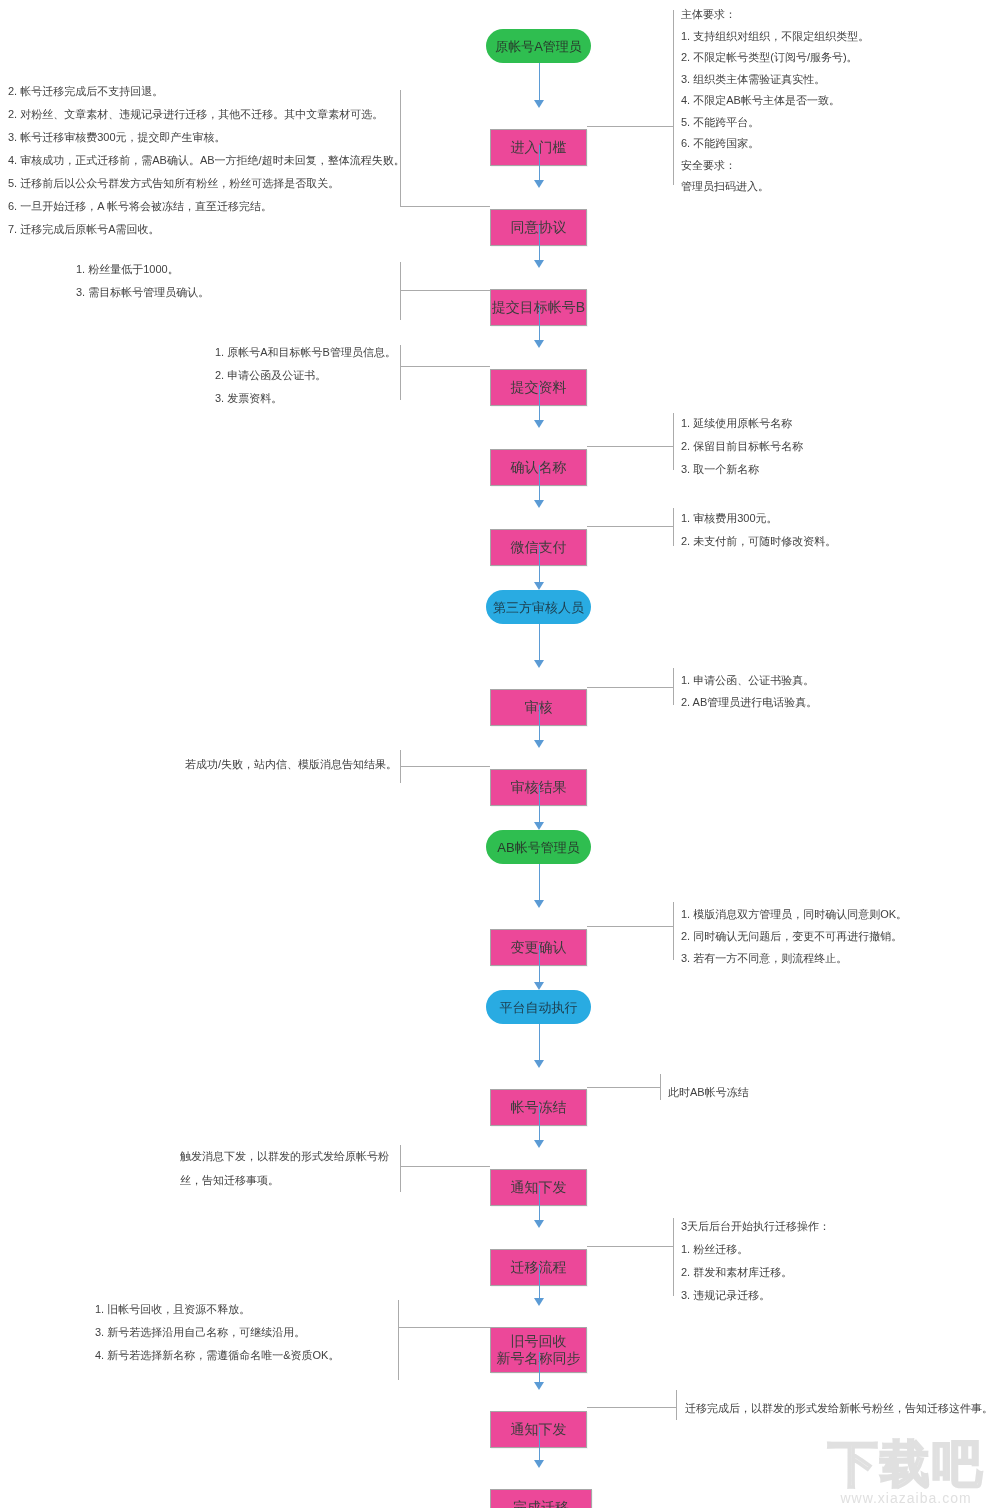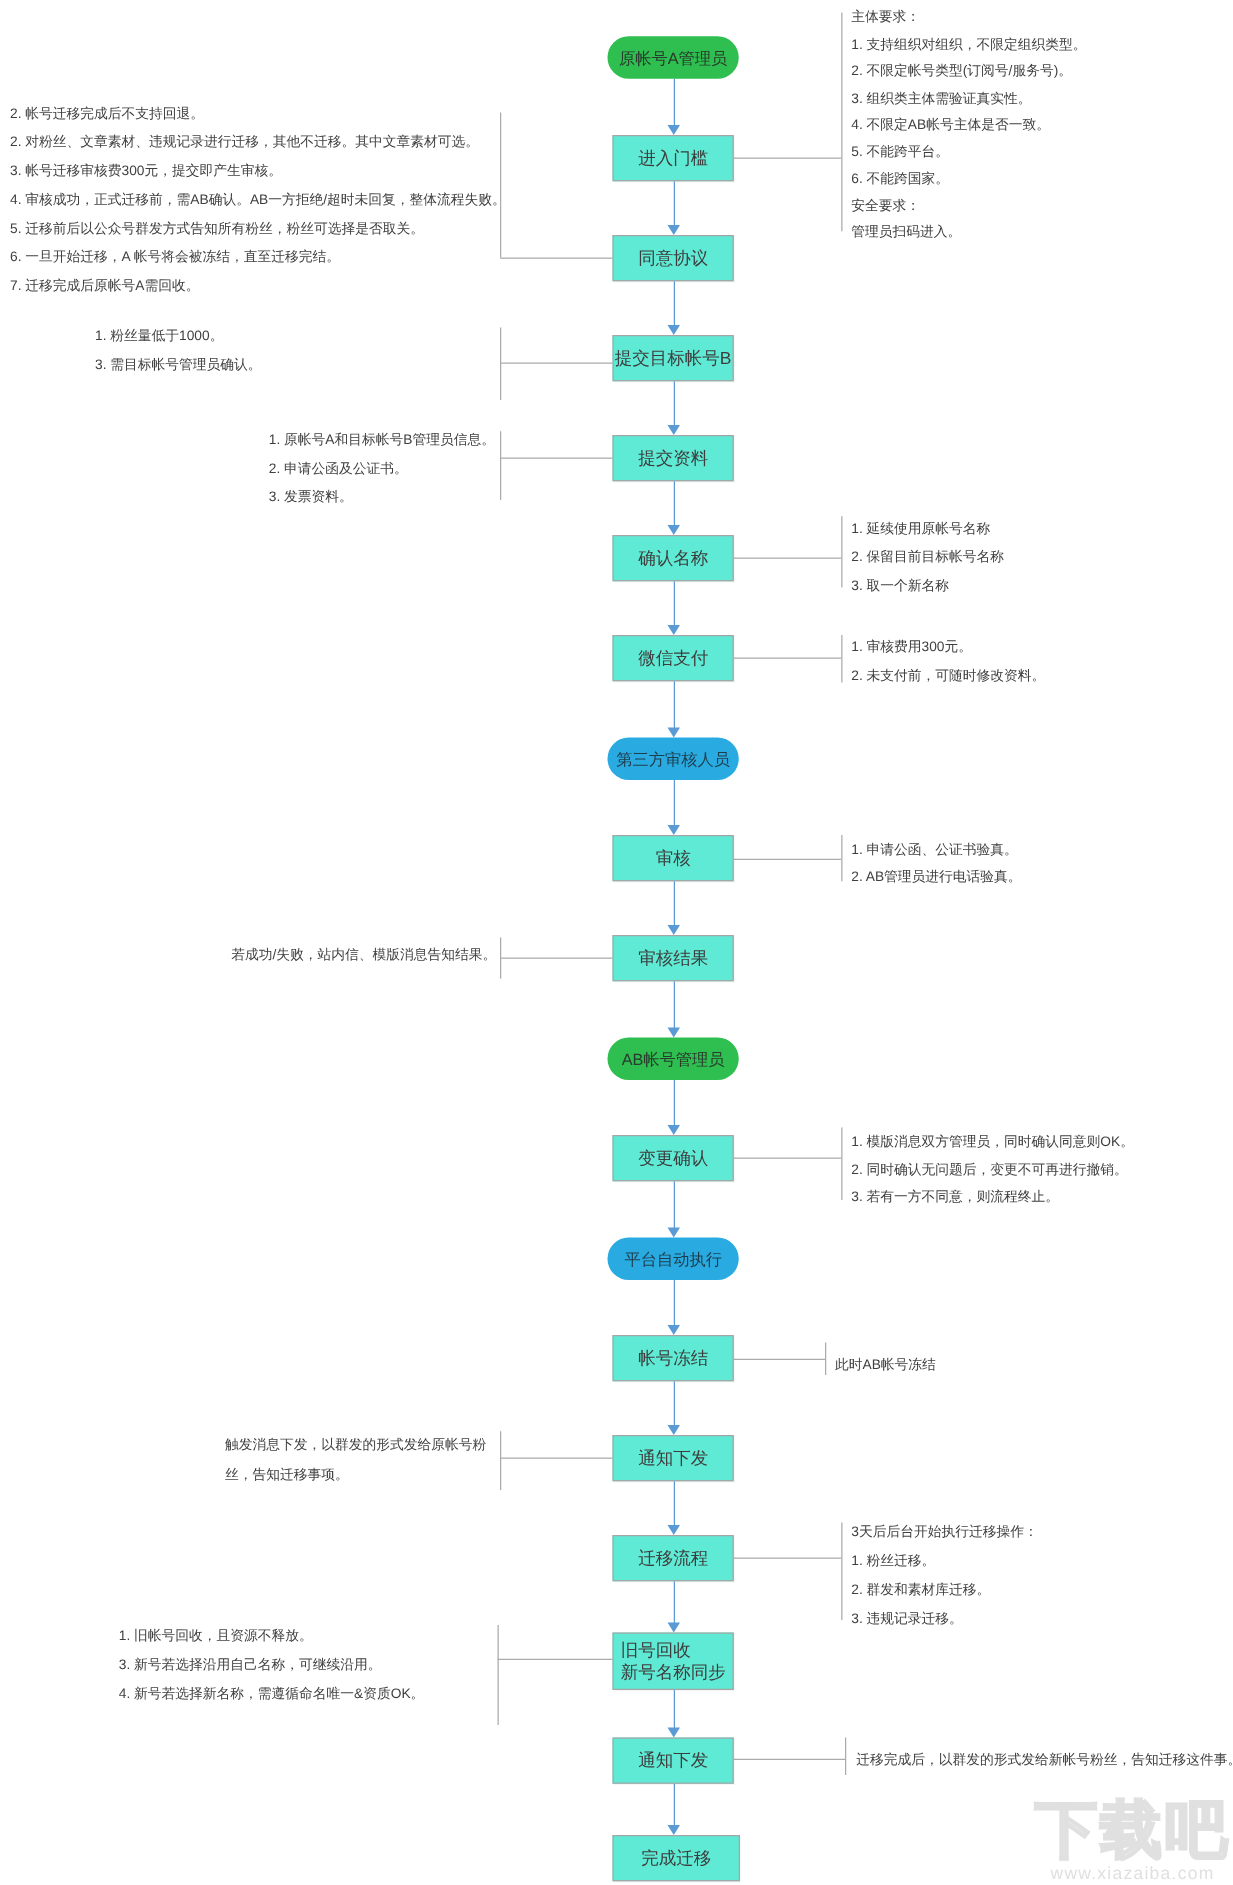--- a/index.html
+++ b/index.html
@@ -3,27 +3,28 @@
 <meta charset="utf-8">
 <style>
   html,body{margin:0;padding:0;background:#fff;}
   #canvas{
     position:relative;width:986px;height:1508px;background:#ffffff;
     font-family:"Liberation Sans","DejaVu Sans",sans-serif;
     color:var(--text,#3f3f3f);overflow:hidden;
   }
   .node{
     position:absolute;display:flex;align-items:center;justify-content:center;
-    text-align:left;box-sizing:border-box;
+    text-align:center;box-sizing:border-box;
   }
   .node span{white-space:pre-line;line-height:17px;}
   .box{
-    background:#5eead4;border:1px solid var(--box_border,#a6a6a6);
+    background:#ec4899;border:1px solid var(--box_border,#a6a6a6);
     font-size:14px;color:#3d3d3d;
     box-shadow:1px 1px 0 rgba(0,0,0,0.04);
+    margin-top:21px;
   }
   .pill-green{
     background:var(--pill_green,#2fbe50);border-radius:18px;
     font-size:13px;color:#283b2c;font-weight:400;
   }
   .pill-blue{
     background:var(--pill_blue,#29abe2);border-radius:18px;
     font-size:13px;color:#1d3d4d;font-weight:400;
   }
   .arrow-shaft{position:absolute;width:1px;background:var(--arrow,#5b9bd5);}

